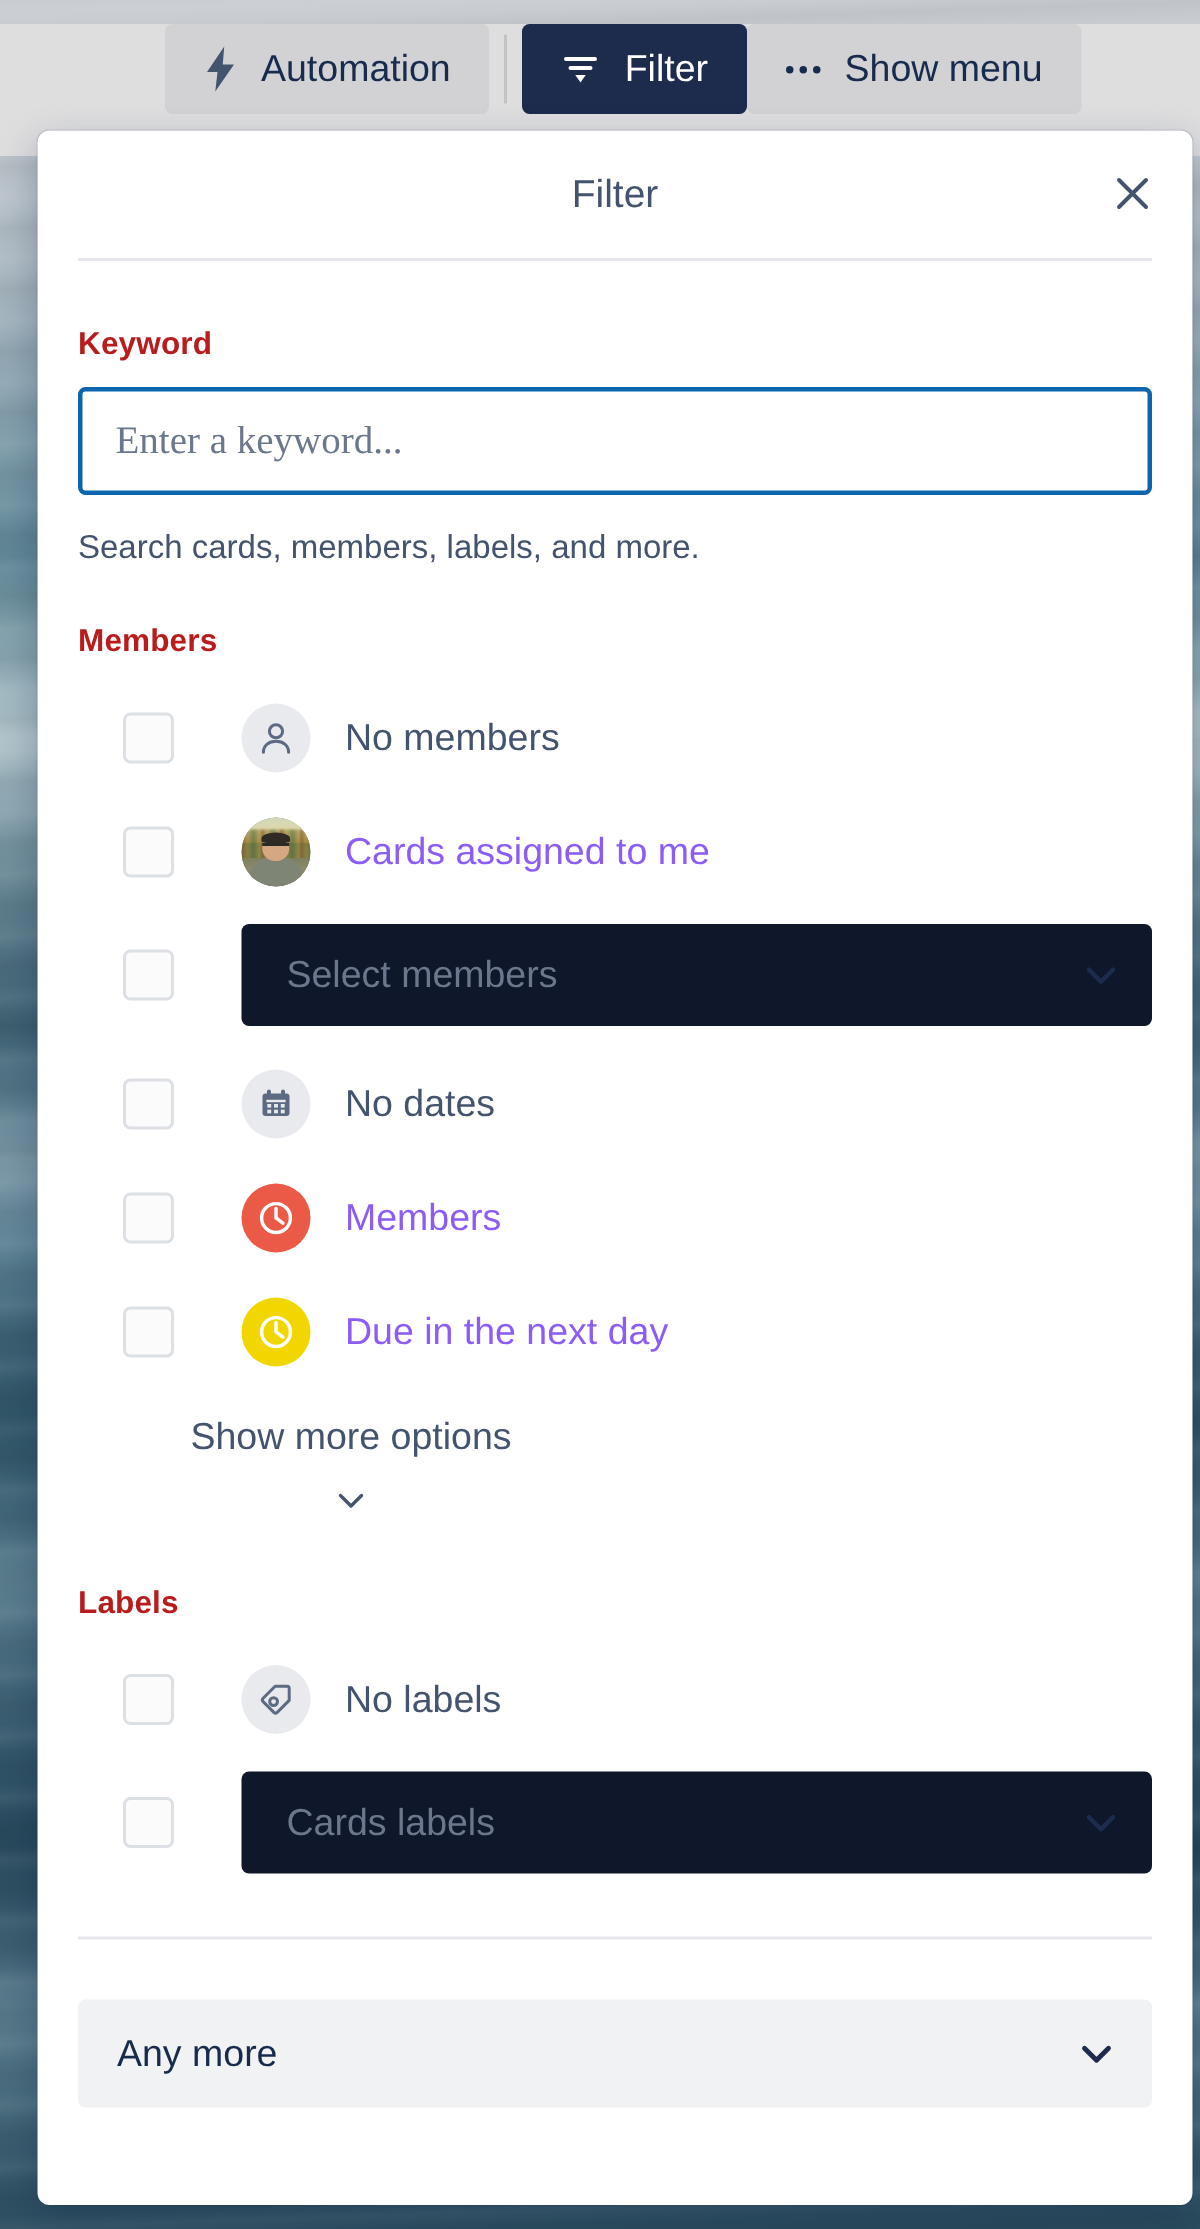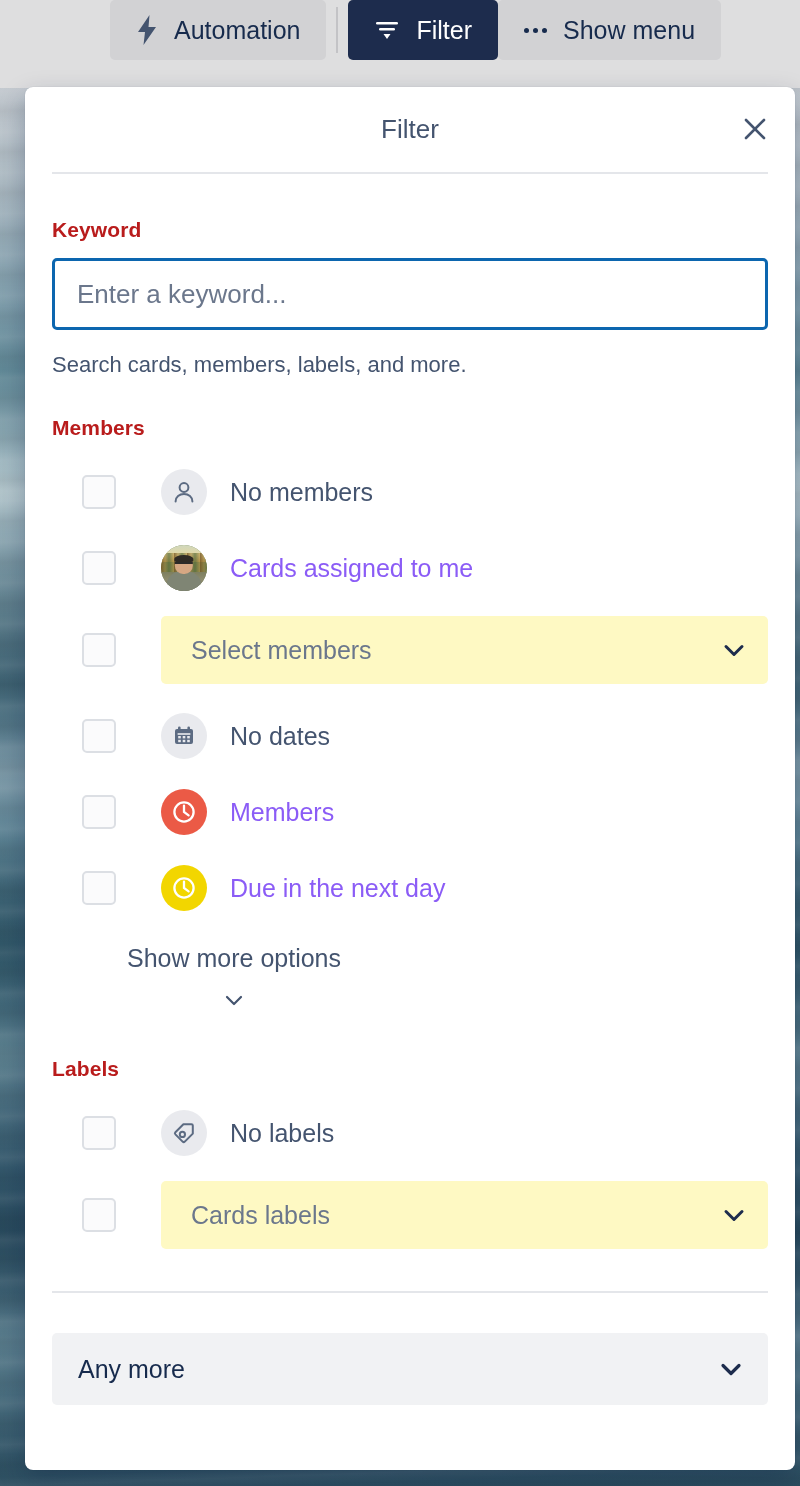--- a/index.html
+++ b/index.html
@@ -56,21 +56,21 @@
         rgba(255,255,255,0.07) 9px,
         rgba(255,255,255,0.00) 19px,
         rgba(0,0,0,0.05) 29px,
         rgba(255,255,255,0.00) 41px);
     opacity: 0.9;
   }
 
   
   #toolbar {
     position: absolute;
-    left: 0; top: 0;
+    left: 0; top: 16px;
     width: 800px; height: 88px;
     background: #dededf;
     display: flex;
     align-items: flex-start;
     padding-left: 110px;
     z-index: 5;
   }
   .tbtn {
     height: 60px;
     display: flex;
@@ -167,21 +167,21 @@
 
   
   #keyword-input {
     width: 100%;
     height: 72px;
     border: 3px solid #0c66af;
     border-radius: 5px;
     padding: 0 22px;
     font-size: 26px;
     color: #172b4d;
-    font-family: Liberation Sans, sans-serif;
+    font-family: Liberation Serif, serif;
     background: #ffffff;
     outline: none;
   }
   #keyword-input::placeholder { color: #6b778c; }
   #keyword-hint {
     font-size: 22px;
     color: #44546f;
     margin-top: 22px;
   }
 
@@ -255,21 +255,21 @@
               background:#2f2a24; }
   .av-glass { position:absolute; left:50%; top:37%; transform:translateX(-50%);
               width:40%; height:8%; border-top:2px solid #2c2a28; }
 
   
   .select-box {
     flex: 1;
     height: 68px;
     margin-left: 45px;
     margin-right: 0;
-    background: #fef9c3;
+    background: #0f172a;
     border-radius: 5px;
     display: flex;
     align-items: center;
     padding: 0 20px 0 30px;
     cursor: pointer;
   }
   .select-box .sb-text {
     flex: 1;
     font-size: 25px;
     color: #6b778c;

